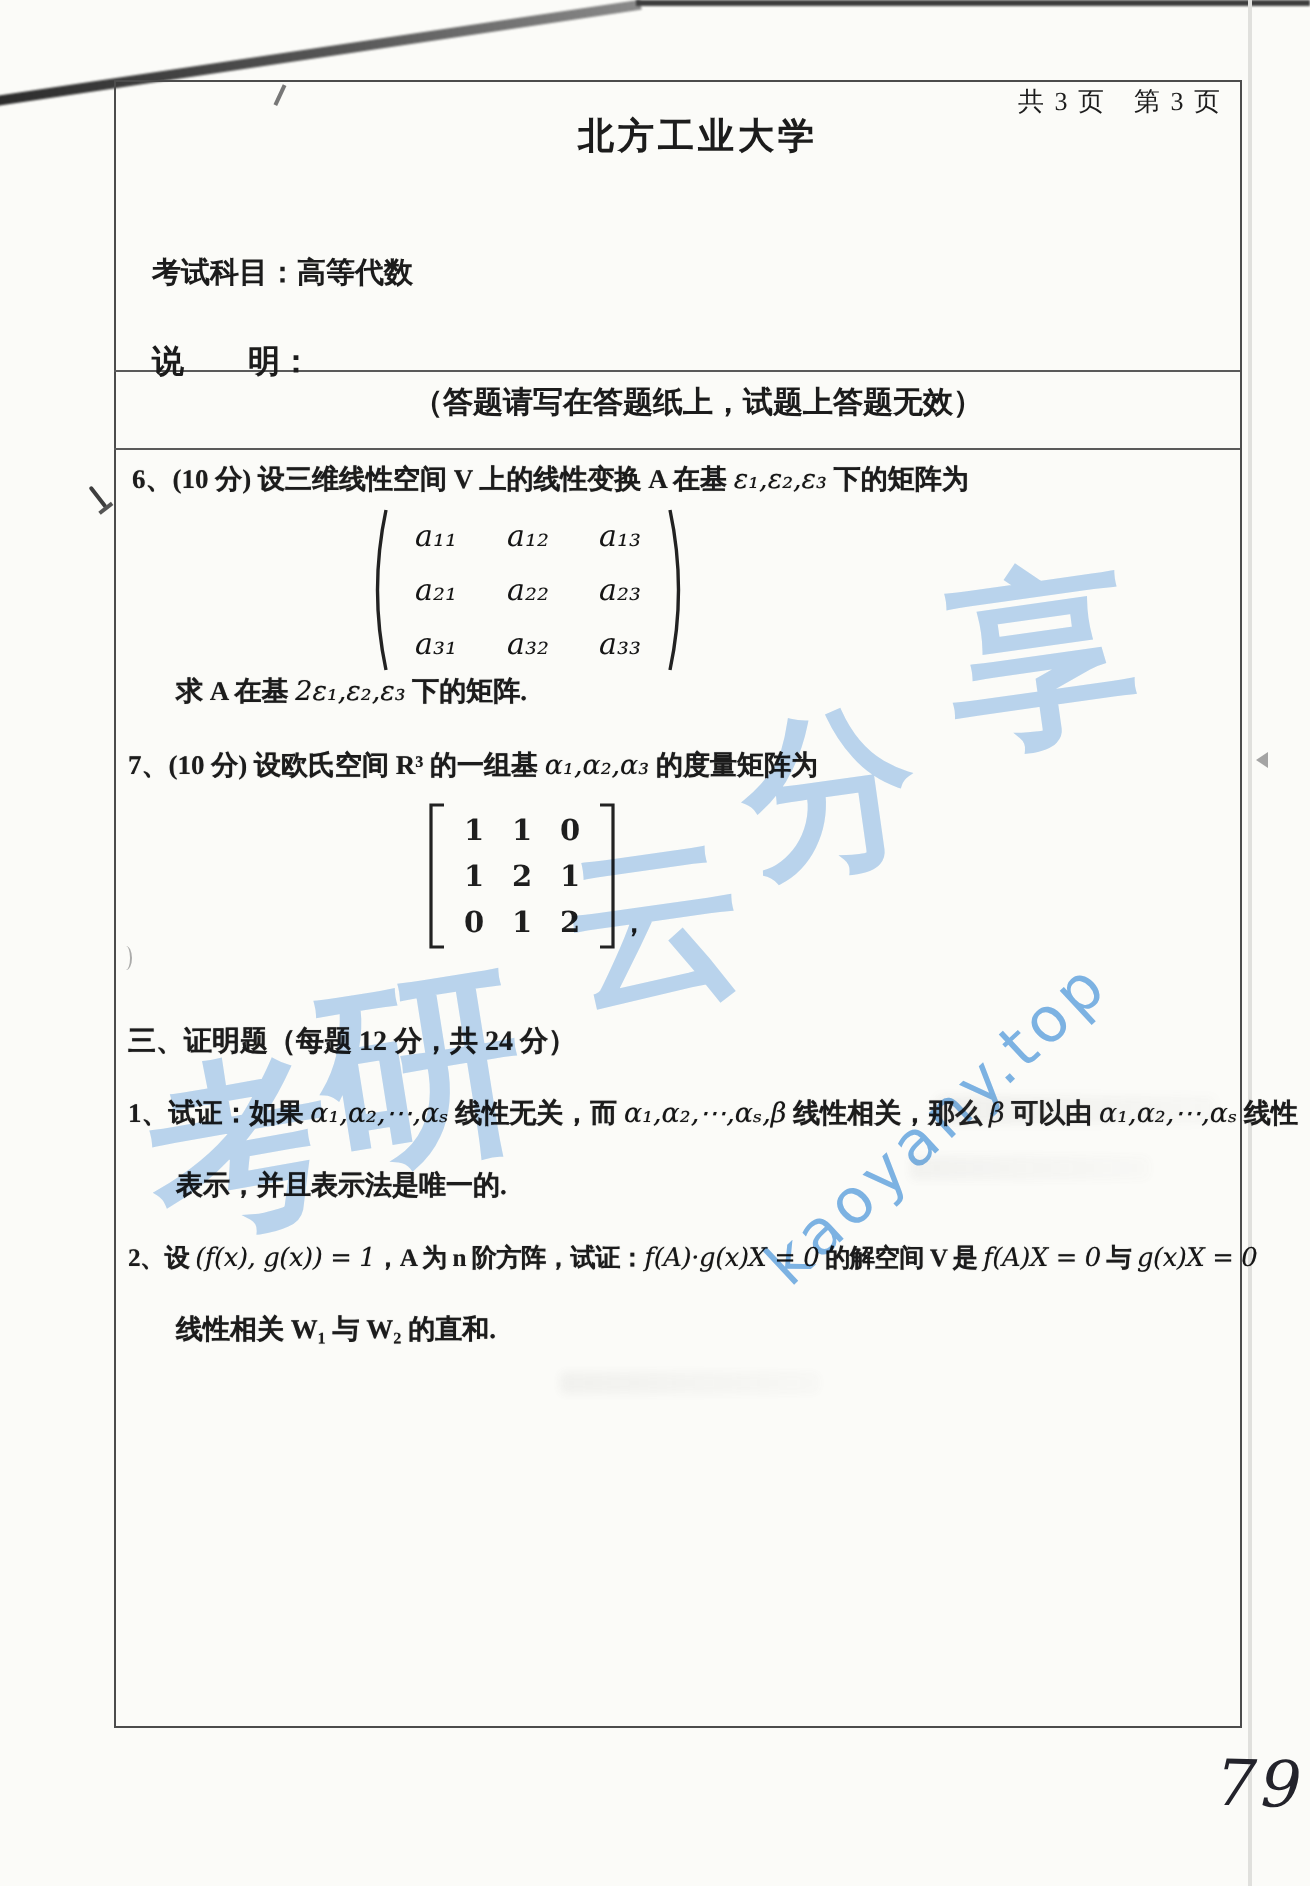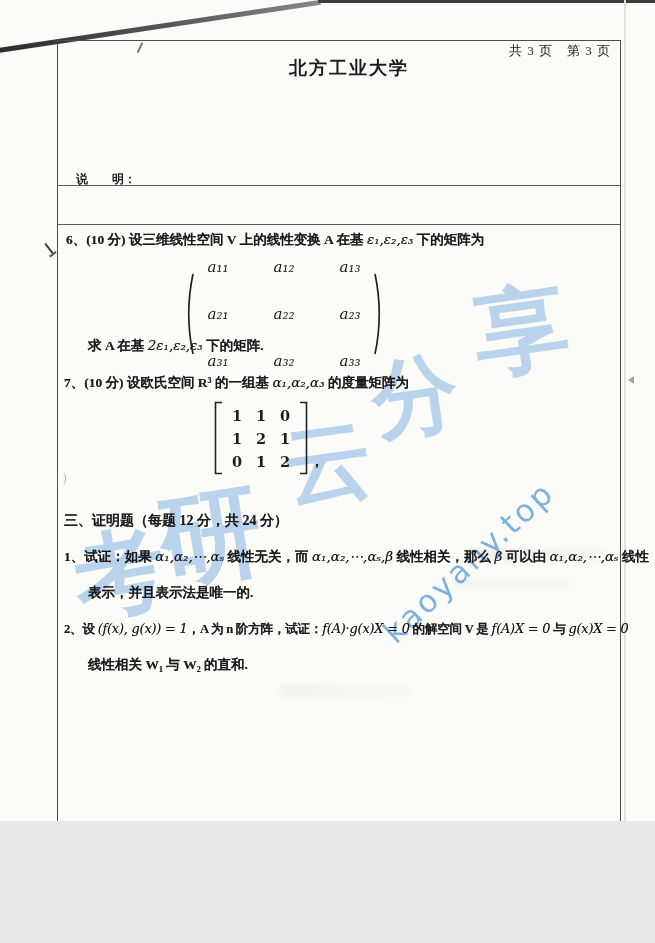--- a/index.html
+++ b/index.html
@@ -1,39 +1,39 @@
 <!DOCTYPE html>
 <html><head>
 <meta charset="utf-8">
 <style>
   html,body{margin:0;padding:0;}
   body{background:#e8e8e6;}
   #paper{
-    position:relative; width:655px; height:821px; margin:0 auto;
+    position:relative; width:655px; height:943px; margin:0 auto;
     background:#fbfbf8; overflow:hidden;
     font-family:"Liberation Serif","DejaVu Serif",serif;
     color:#1e1e1e;
   }
   .abs{position:absolute;}
   .cjk{font-family:"Liberation Serif","DejaVu Serif",serif; color:#1c1c1c;}
   .bold{font-weight:700;padding-left:11px;}
   .math{font-family:"DejaVu Serif",serif; font-style:italic; color:#161616;}
   .mupright{font-family:"DejaVu Serif",serif; font-style:normal;}
   .qline{font-size:13.5px; font-weight:700; white-space:nowrap; text-shadow:0 0 .4px rgba(30,30,30,.55);}
   .qline span{white-space:pre;}
   .qline .math{font-weight:400; font-size:13.5px;}
   .tight{font-size:12.6px; letter-spacing:-.25px;}
   .tight .math{font-size:12.9px; letter-spacing:-.2px;}
   
   #content-box{left:57px; top:40px; width:562px; height:822px; border:1.5px solid #4c4c4c;}
   .hline{left:57px; width:563px; height:0; border-top:1.2px solid #5a5a5a;}
   
   .matrix{display:flex; align-items:center;}
   .mgrid{display:grid; align-items:center; justify-items:center;}
-  #matrix-q6 .mgrid{grid-template-columns:repeat(3,46px); grid-auto-rows:27px;gap:20px;}
+  #matrix-q6 .mgrid{grid-template-columns:repeat(3,46px); grid-auto-rows:27px;}
   #matrix-q6 .cell{font-size:15px;}
   #matrix-q7 .mgrid{grid-template-columns:repeat(3,24px); grid-auto-rows:23px; margin:0 2px;}
   #matrix-q7 .cell{font-size:14.5px; font-weight:700;}
   .matrix-comma{font-size:14px; align-self:flex-end; margin:0 0 4px 1px; font-weight:700;}
   
   .wm{pointer-events:none; mix-blend-mode:multiply; color:#7fb3e8;}
   .wm-char{opacity:.52; font-weight:700; line-height:1;}
   .wm-site{opacity:.8; color:#5ea2e4; font-family:"DejaVu Sans",sans-serif;
            font-size:31px; letter-spacing:3px; transform-origin:0 0; line-height:1;}
   
@@ -58,24 +58,28 @@
 
   <div class="abs" id="content-box"></div>
   <div class="abs hline" style="top:185px;"></div>
   <div class="abs hline" style="top:224px;"></div>
 
   <div class="abs cjk" style="top:42px; right:44px; font-size:13px; letter-spacing:1px;">共 3 页　第 3 页</div>
 
   <div class="abs cjk bold" style="left:57px; top:56px; width:562px; text-align:center; font-size:18px; letter-spacing:2px;">北方工业大学</div>
 
 
+  <div class="abs cjk bold" style="left:65px; top:127px; font-size:14.5px;">
+    <span>考试科目：</span><span>高等代数</span>
+  </div>
 
 
-  <div class="abs cjk bold" style="left:65px; top:171px; font-size:12px;">说　　明：</div>
+  <div class="abs cjk bold" style="left:65px; top:171px; font-size:16px;">说　　明：</div>
 
+  <div class="abs cjk bold" style="left:57px; top:192px; width:562px; text-align:center; font-size:15px;">（答题请写在答题纸上，试题上答题无效）</div>
 
   <div class="abs cjk qline" style="left:66px; top:231px;">
     <span>6、</span><span>(10 分) 设三维线性空间 V 上的线性变换 A 在基 </span><span class="math">ε₁,ε₂,ε₃</span><span> 下的矩阵为</span>
   </div>
 
   <div class="abs matrix" id="matrix-q6" style="left:182px; top:253px;">
     <svg width="13" height="84" viewBox="0 0 13 84">
       <path d="M11 2 Q2.5 42 11 82" fill="none" stroke="#222" stroke-width="1.7"></path>
     </svg>
     <div class="mgrid">

